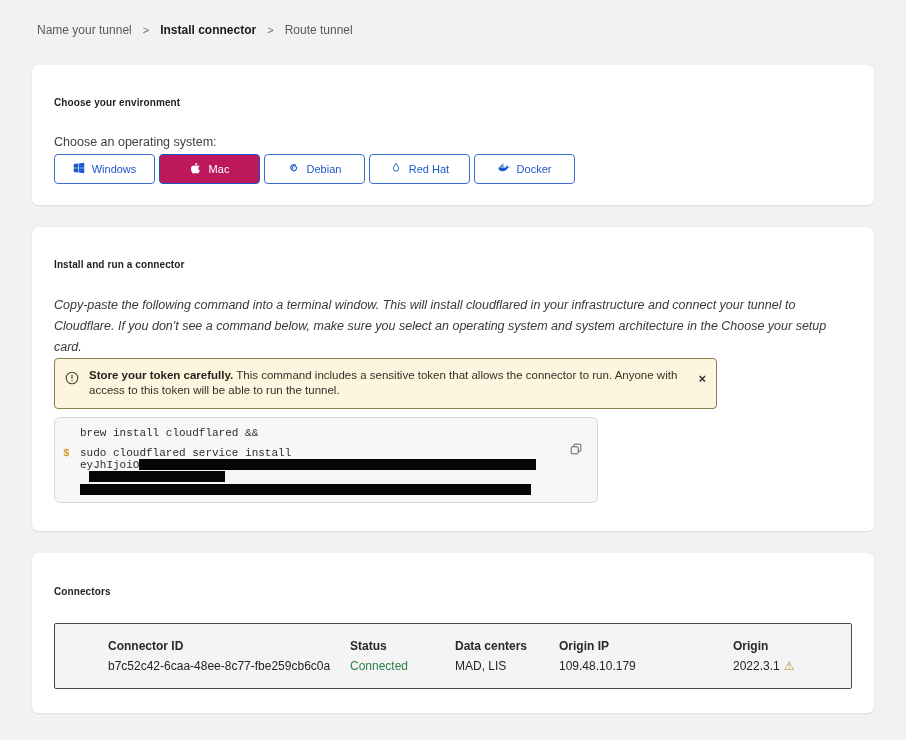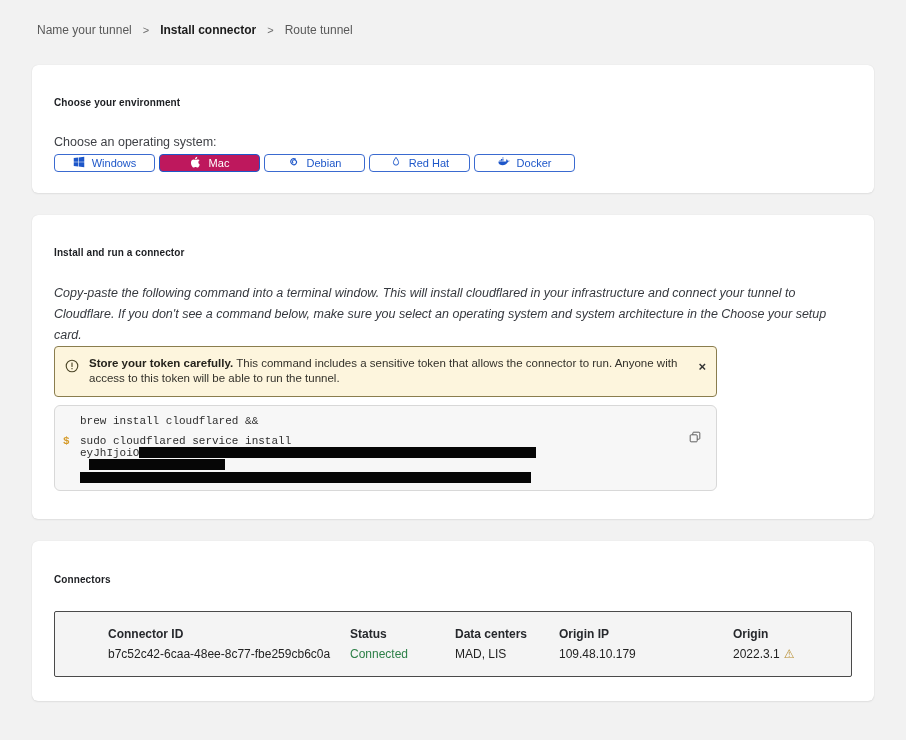--- a/index.html
+++ b/index.html
@@ -28,21 +28,21 @@
     box-shadow:0 1px 2px rgba(0,0,0,.07), 0 0 1px rgba(0,0,0,.12);
   }
   .card h2 { margin:0; font-size:10px; font-weight:700; color:#1d1f23; letter-spacing:.1px; }
 
   
   .card-env { margin-top:29px; padding:32px 22px 21px 22px; }
   .os-label { margin-top:28px; font-size:12.5px; color:#3f4146; line-height:12px; }
   .os-row { margin-top:6px; display:flex; gap:4px; }
   .os-btn {
     display:flex; align-items:center; justify-content:center; gap:7px;
-    width:101px; height:18px; padding:0;
+    width:101px; height:30px; padding:0;
     border:1px solid #3a6ad0; border-radius:4px;
     background:#fff; color:#1e57c9;
     font-family:inherit; font-size:11px; cursor:pointer;
   }
   .os-btn.selected { background:#be185d; border-color:#1e57c9; color:#fff; }
   .os-btn svg { width:12px; height:12px; flex:none; }
 
   
   .card-install { margin-top:22px; padding:32px 22px 28px 22px; }
   .install-desc { margin:25px 0 0 0; font-size:12.5px; line-height:21px; color:#36393f; max-width:800px;font-style:italic; }
@@ -54,21 +54,21 @@
   }
   .callout strong { color:#26241d; }
   .info-icon { position:absolute; left:10px; top:12px; width:14px; height:14px; }
   .callout-close {
     position:absolute; right:10px; top:13px;
     background:none; border:none; padding:0;
     font-size:13px; font-weight:700; color:#333; cursor:pointer; line-height:13px;
     font-family:inherit;
   }
   .codeblock {
-    position:relative; margin-top:8px; width:663px;
+    position:relative; margin-top:8px; width:544px;
     background:#f7f7f7; border:1px solid #d8d8d8; border-radius:6px;
     padding:9px 40px 7px 8px;
     font-family:"Liberation Mono", monospace; font-size:11px; line-height:12px; color:#2e2e2e;
   }
   .code-line1 { margin-left:17px; white-space:pre; }
   .code-group { display:flex; margin-top:8px; }
   .code-prompt { width:17px; flex:none; color:#d59b2a; font-weight:700; }
   .code-body { flex:1; }
   .redact { display:inline-block; height:11px; background:#060606; vertical-align:-2px; }
   .r-a { width:397px; }

